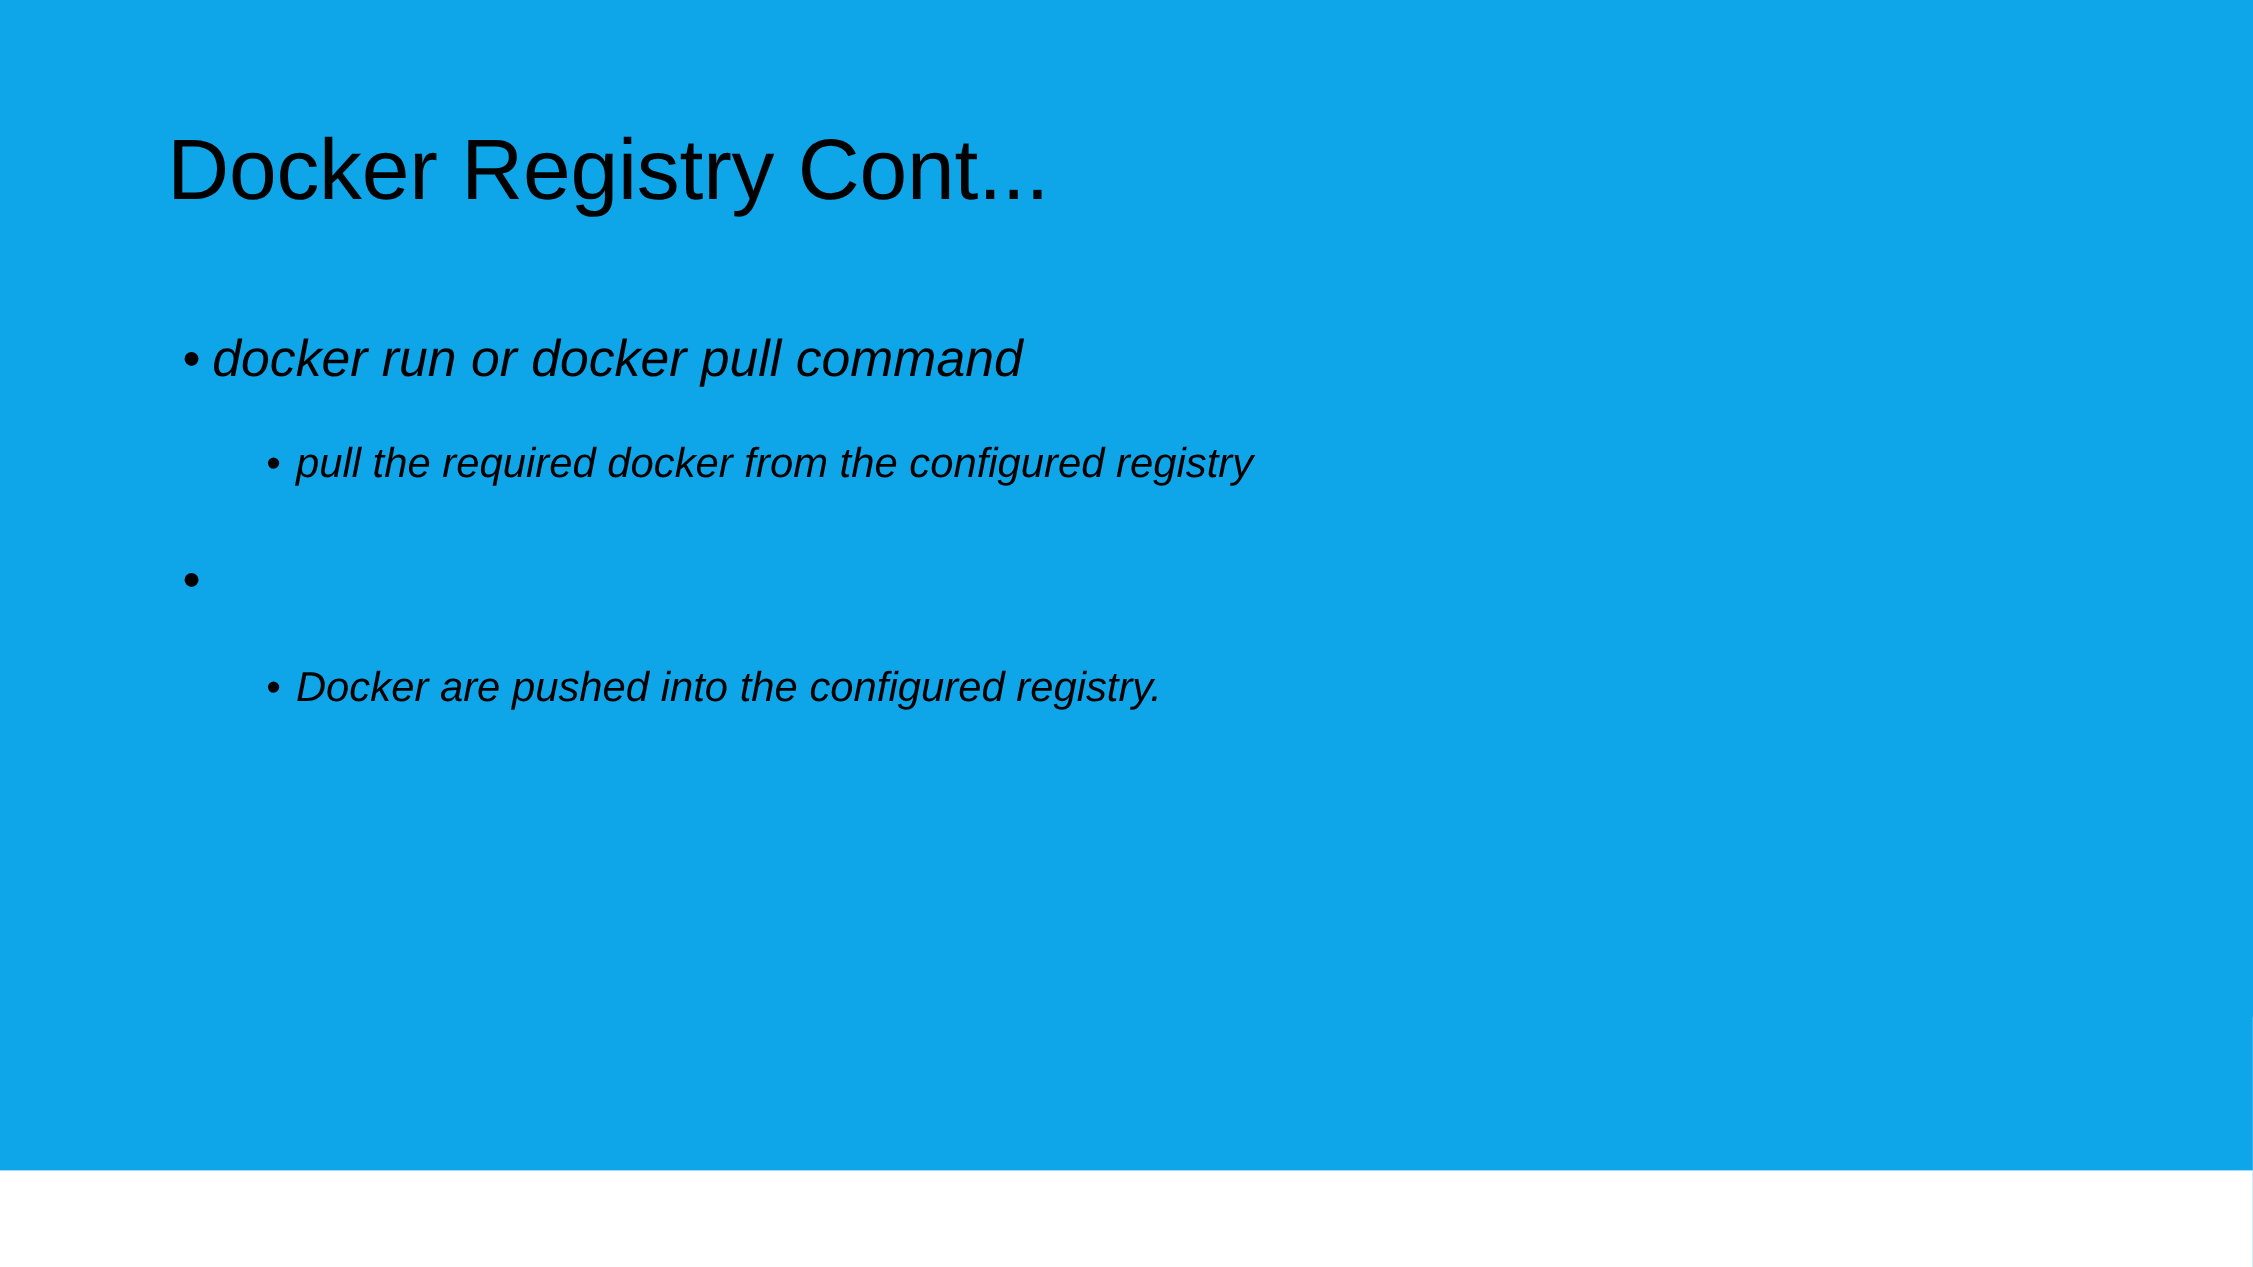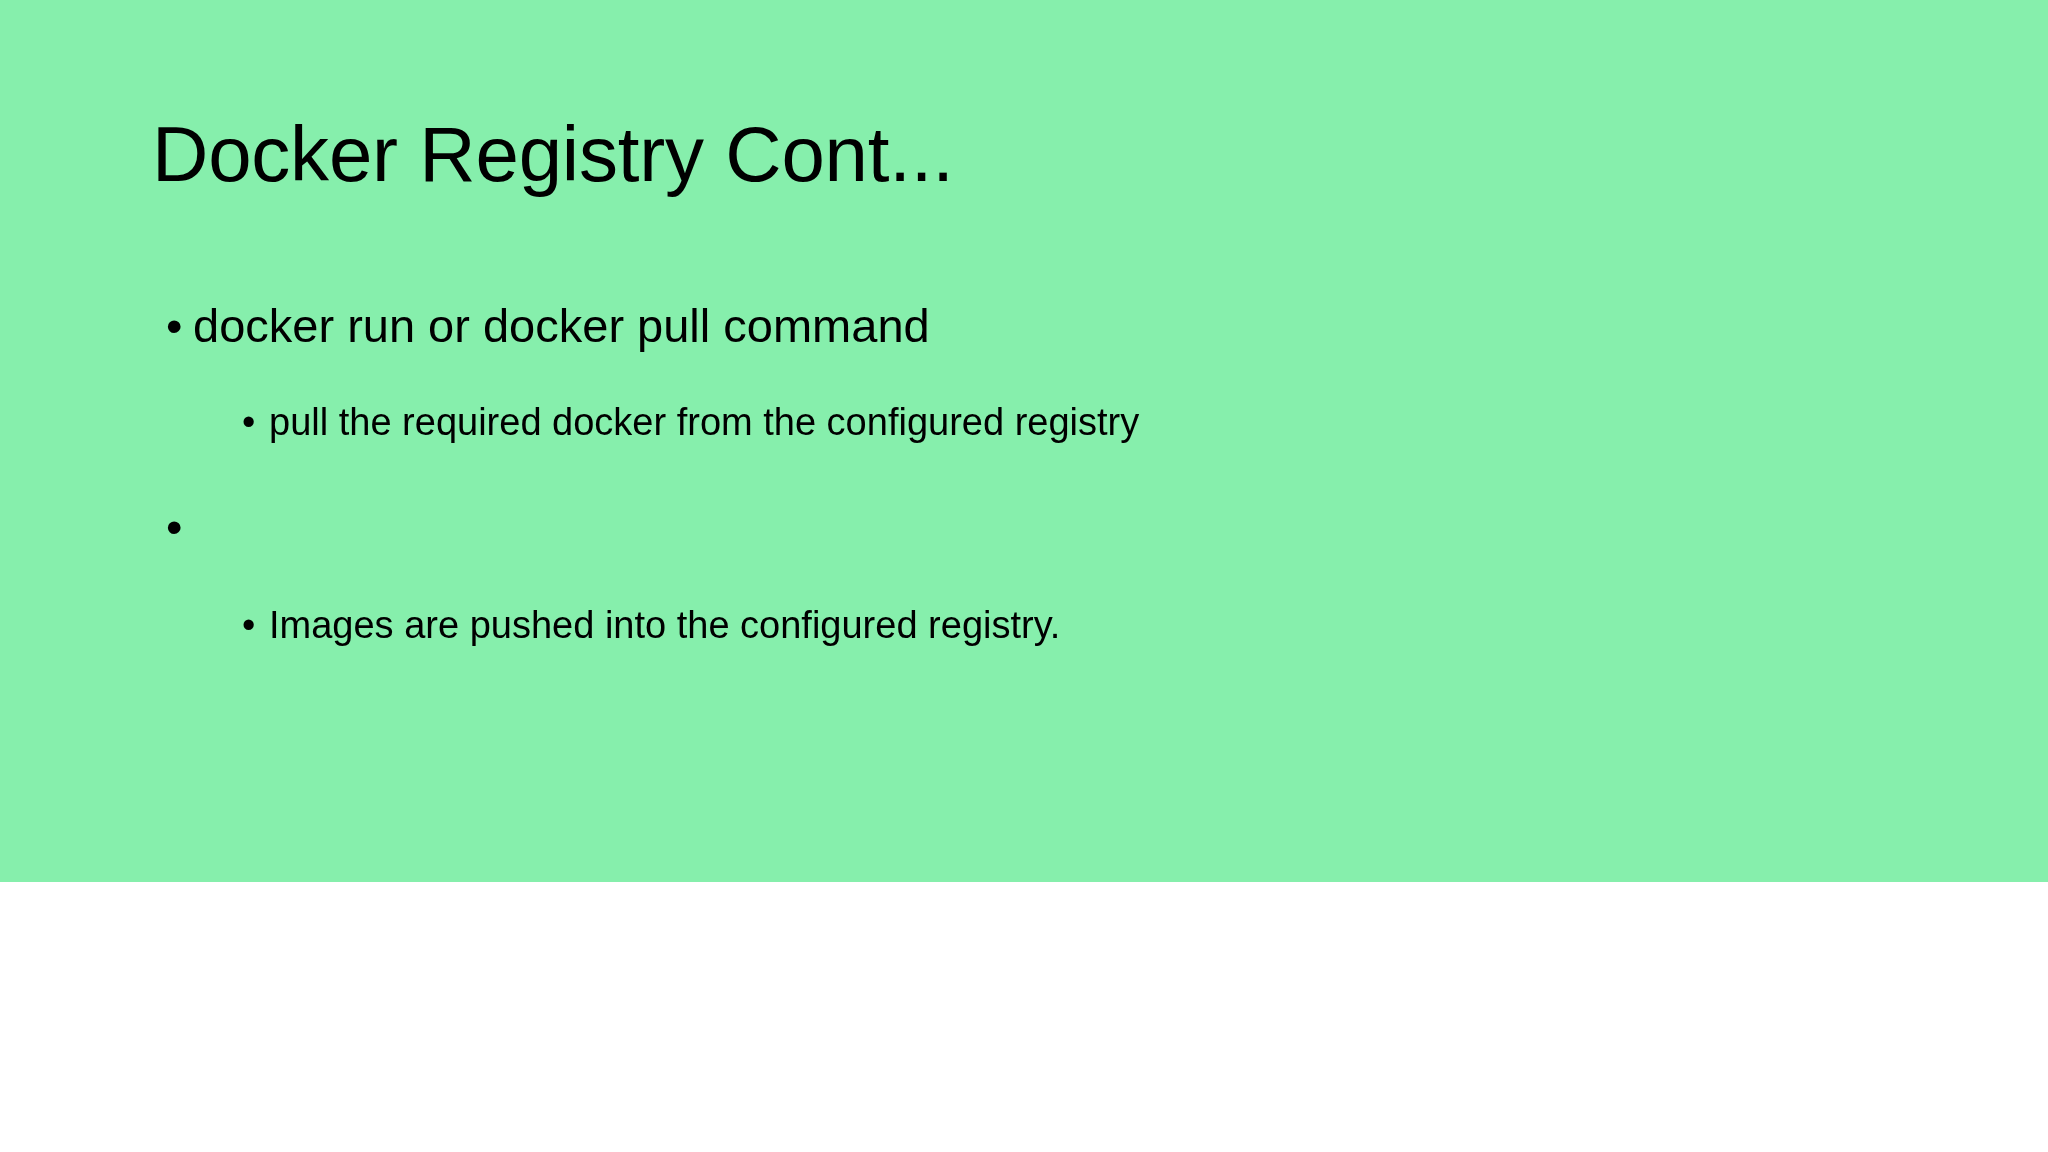--- a/index.html
+++ b/index.html
@@ -11,22 +11,22 @@
     width: 2048px;
     height: 1152px;
     background: #ffffff;
     font-family: "Liberation Sans", sans-serif;
     overflow: hidden;
   }
 
   .slide {
     position: relative;
     width: 2048px;
-    height: 882px;
-    background: #86efac;
+    height: 1064px;
+    background: #0ea5e9;
     box-sizing: border-box;
   }
 
   .slide-title {
     position: absolute;
     left: 152px;
     top: 112px;
     width: 1760px;
     font-size: 78px;
     line-height: 1.08;
@@ -74,20 +74,21 @@
   }
 
   .level-2 > .bullet-marker {
     font-size: 38px;
     width: 27px;
   }
 
   .bullet-text {
     flex: 0 1 auto;
     white-space: nowrap;
+    font-style: italic;
   }
 
   
   .spacer-a { height: 54px; }
   .spacer-b { height: 62px; }
   .spacer-c { height: 56px; }
 </style>
 </head>
 <body>
 
@@ -112,17 +113,17 @@
     <div class="spacer-b"></div>
 
     <div class="bullet-row level-1">
       <span class="bullet-marker">•</span>
     </div>
 
     <div class="spacer-c"></div>
 
     <div class="bullet-row level-2">
       <span class="bullet-marker">•</span>
-      <span class="bullet-text">Images are pushed into the configured registry.</span>
+      <span class="bullet-text">Docker are pushed into the configured registry.</span>
     </div>
 
   </div>
 </div>
 
 </body></html>

